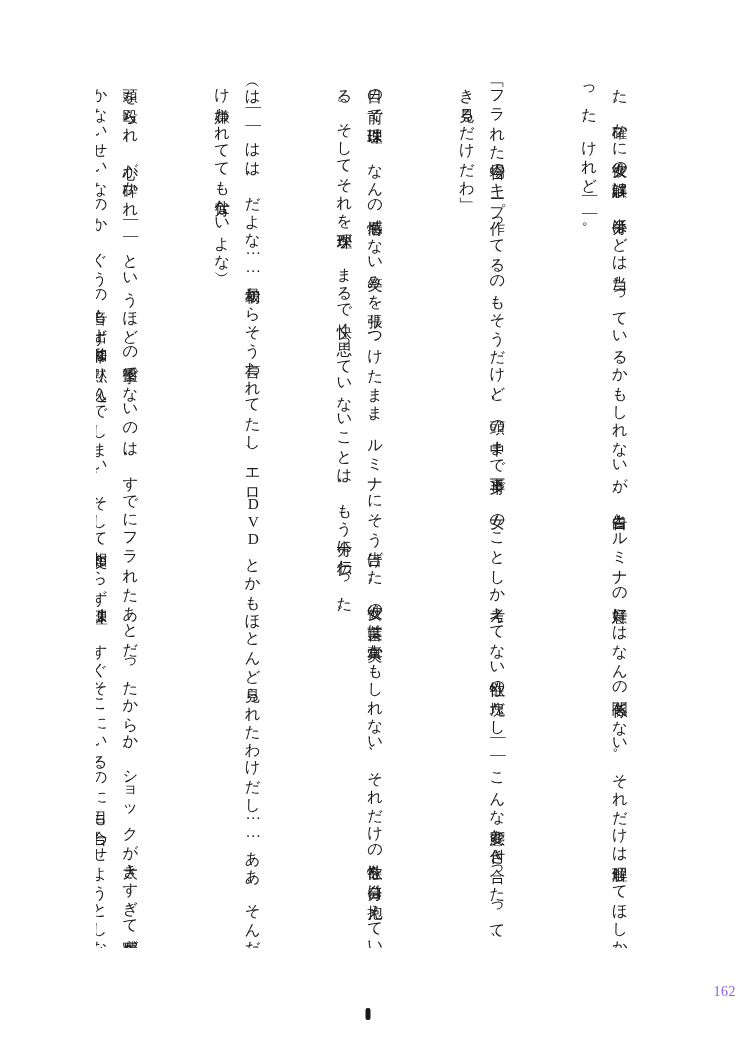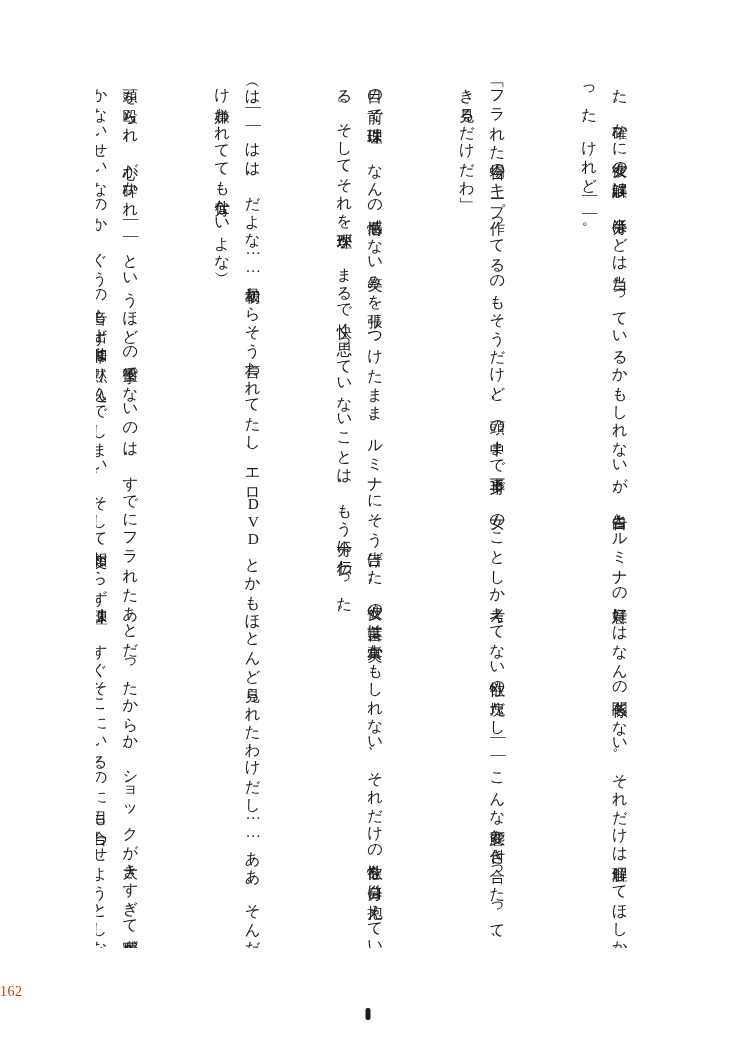--- a/index.html
+++ b/index.html
@@ -40,25 +40,25 @@
   }
   .para-indent {
     text-indent: 1em;
   }
   
   #page-number {
     position: absolute;
     left: 0;
     right: 0;
     bottom: 38px;
-    text-align: left;
+    text-align: right;
     font-family: "Liberation Serif", "DejaVu Serif", serif;
     font-size: 14px;
     letter-spacing: 0.5px;
-    color: #c2410c;
+    color: #8b5cf6;
   }
   
   #bottom-mark {
     position: absolute;
     left: 50%;
     bottom: 18px;
     transform: translateX(-50%);
     width: 5px;
     height: 12px;
     background: #1a1a1a;

